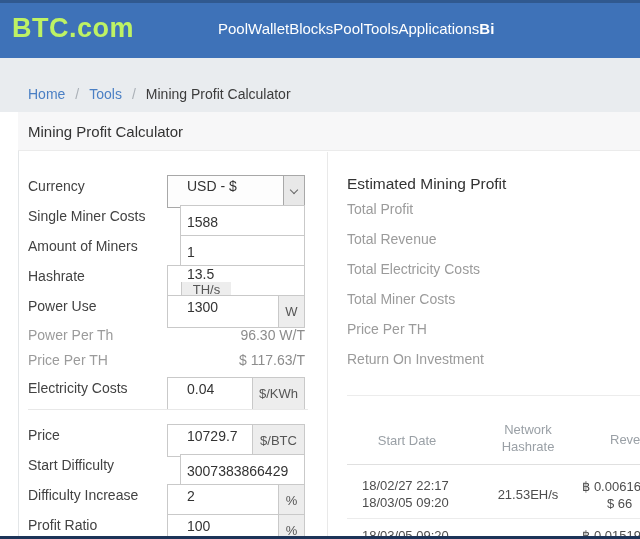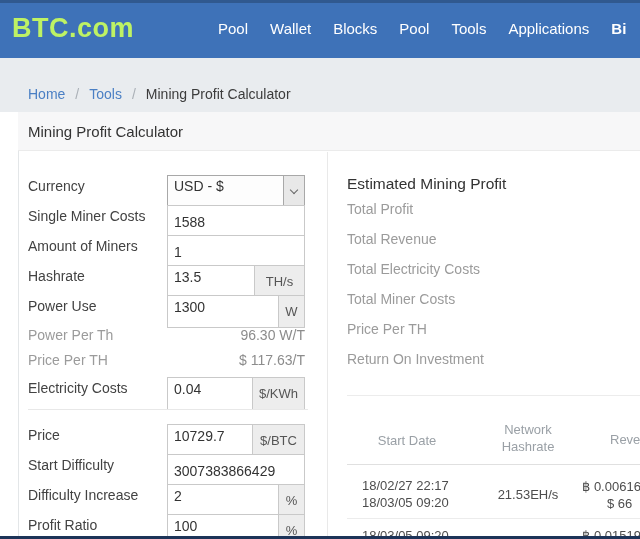--- a/index.html
+++ b/index.html
@@ -5,38 +5,38 @@
   * { margin:0; padding:0; box-sizing:border-box; }
   html,body { font-family:"Liberation Sans", sans-serif; }
   .screen{
     position:relative; width:640px; height:539px; overflow:hidden;
     background:#ffffff;
   }
   
   .navbar{ position:absolute; left:0; top:0; width:640px; height:58px; background:#3e72b8; }
   .navbar::before{ content:""; position:absolute; left:0; top:0; width:100%; height:3px; background:rgba(0,0,0,0.22); }
   .logo{ position:absolute; left:12px; top:13px; color:#bef264; font-size:27px; font-weight:bold; letter-spacing:0.5px; }
-  .nav-items{ position:absolute; left:218px; top:20px; display:flex; gap:22px; }
+  .nav-items{ position:absolute; left:218px; top:20px; display:flex; }
   .nav-item{ color:#ffffff; font-size:15px; white-space:nowrap; cursor:pointer; }
   .nav-item.active{ font-weight:bold; }
   
   .topband{ position:absolute; left:0; top:58px; width:640px; height:54px; background:#e9ecef; }
   .breadcrumb{ position:absolute; left:28px; top:86px; display:flex; gap:10px; font-size:14px; align-items:center; }
   .crumb-link{ color:#4a7fc4; cursor:pointer; }
   .crumb-sep{ color:#aab0b6; }
   .crumb-current{ color:#3c3c3c; }
   
   .panel{ position:absolute; left:18px; top:112px; width:622px; height:427px; background:#ffffff; border-left:1px solid #e3e6e8; }
   .panel-header{ position:absolute; left:18px; top:112px; width:622px; height:39px; background:#f7f7f8; border-bottom:1px solid #ebebeb; }
   .panel-title{ position:absolute; left:28px; top:123px; font-size:15px; color:#333333; }
   .vdivider{ position:absolute; left:327px; top:152px; width:1px; height:387px; background:#e9e9e9; }
   
   .frm-label{ position:absolute; left:28px; font-size:14px; color:#424242; white-space:nowrap; }
   .frm-label.muted{ color:#9b9b9b; }
-  .ctrl{ position:absolute; left:167px; width:138px; height:33px; }
+  .ctrl{ position:absolute; left:167px; width:138px; height:33px;padding-left:13px; }
   .txt-input{ width:100%; height:100%; border:1px solid #c9c9c9; font-size:14px; color:#333; padding:0 6px; font-family:"Liberation Sans",sans-serif; background:#fff; outline:none; }
   .igroup{ display:flex; border:1px solid #c9c9c9; background:#fff; }
   .igroup input{ border:none; flex:1; min-width:0; height:21px; font-size:14px; color:#333; padding:0 6px; font-family:"Liberation Sans",sans-serif; outline:none; }
   .iaddon{ border-left:1px solid #c9c9c9; background:#ededed; color:#555; font-size:13px; display:flex; align-items:center; justify-content:center; flex:0 0 auto; }
   .iaddon.w50{ width:50px; } .iaddon.w26{ width:26px; } .iaddon.w52{ width:52px; }
   .select{ display:flex; border:1px solid #a8a8a8; background:#fdfdfd; cursor:pointer; }
   .select-value{ flex:1; font-size:14px; color:#333; padding:2px 0 0 6px; }
   .select-arrowbox{ width:21px; border-left:1px solid #a8a8a8; background:#e8e8e8; display:flex; align-items:center; justify-content:center; }
   .chev{ width:6px; height:6px; border-right:1.5px solid #666; border-bottom:1.5px solid #666; transform:rotate(45deg); margin-top:-3px; }
   .static-val{ position:absolute; left:167px; width:138px; text-align:right; font-size:14px; color:#8c8c8c; white-space:nowrap; }
@@ -96,21 +96,21 @@
   <div class="ctrl" style="top:205px;">
     <input class="txt-input" type="text" value="1588" style="">
   </div>
 
   <div class="frm-label" style="top:238px;">Amount of Miners</div>
   <div class="ctrl" style="top:235px;">
     <input class="txt-input" type="text" value="1" style="">
   </div>
 
   <div class="frm-label" style="top:268px;">Hashrate</div>
-  <div class="ctrl igroup" style="top:265px;">
+  <div class="ctrl igroup" style="top:265px;flex-direction:column;">
     <input type="text" value="13.5" style="">
     <span class="iaddon w50">TH/s</span>
   </div>
 
   <div class="frm-label" style="top:298px;">Power Use</div>
   <div class="ctrl igroup" style="top:295px;">
     <input type="text" value="1300" style="">
     <span class="iaddon w26">W</span>
   </div>
 

